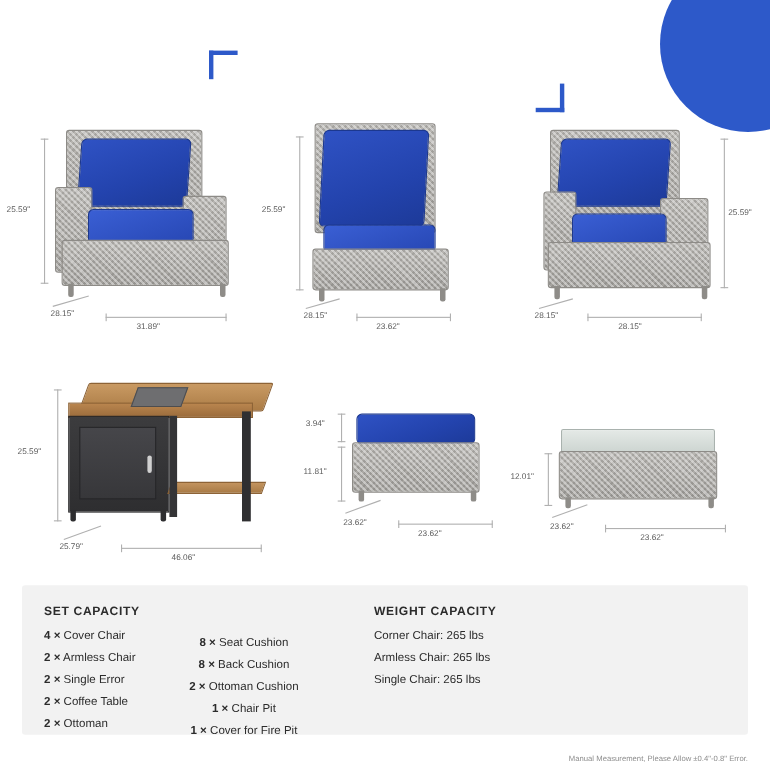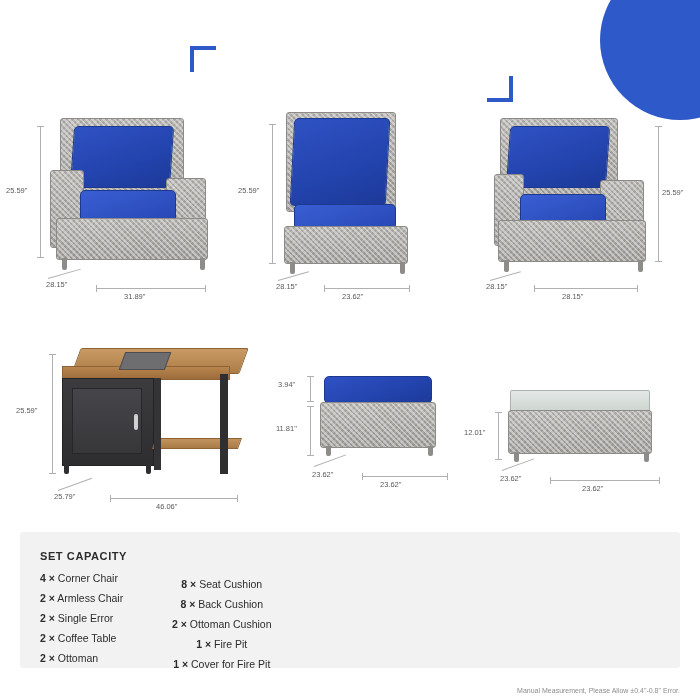--- a/index.html
+++ b/index.html
@@ -299,21 +299,21 @@
   </div>
 
 </div>
 
 <div class="info-panel">
 
   <div class="panel-col left">
     <div class="panel-head">SET CAPACITY</div>
     <div class="panel-line">
       <b>4 ×</b>
-      <span>Corner Chair</span>
+      <span>Cover Chair</span>
     </div>
     <div class="panel-line">
       <b>2 ×</b>
       <span>Armless Chair</span>
     </div>
     <div class="panel-line">
       <b>2 ×</b>
       <span>Single Error</span>
     </div>
     <div class="panel-line">
@@ -334,23 +334,29 @@
     <div class="panel-line">
       <b>8 ×</b>
       <span>Back Cushion</span>
     </div>
     <div class="panel-line">
       <b>2 ×</b>
       <span>Ottoman Cushion</span>
     </div>
     <div class="panel-line">
       <b>1 ×</b>
-      <span>Fire Pit</span>
+      <span>Chair Pit</span>
     </div>
     <div class="panel-line">
       <b>1 ×</b>
       <span>Cover for Fire Pit</span>
     </div>
   </div>
 
+  <div class="panel-col right">
+    <div class="panel-head">WEIGHT CAPACITY</div>
+    <div class="panel-line">Corner Chair: 265 lbs</div>
+    <div class="panel-line">Armless Chair: 265 lbs</div>
+    <div class="panel-line">Single Chair: 265 lbs</div>
+  </div>
 </div>
 
 <div class="footnote">Manual Measurement, Please Allow ±0.4"-0.8" Error.</div>
 
 </body></html>

